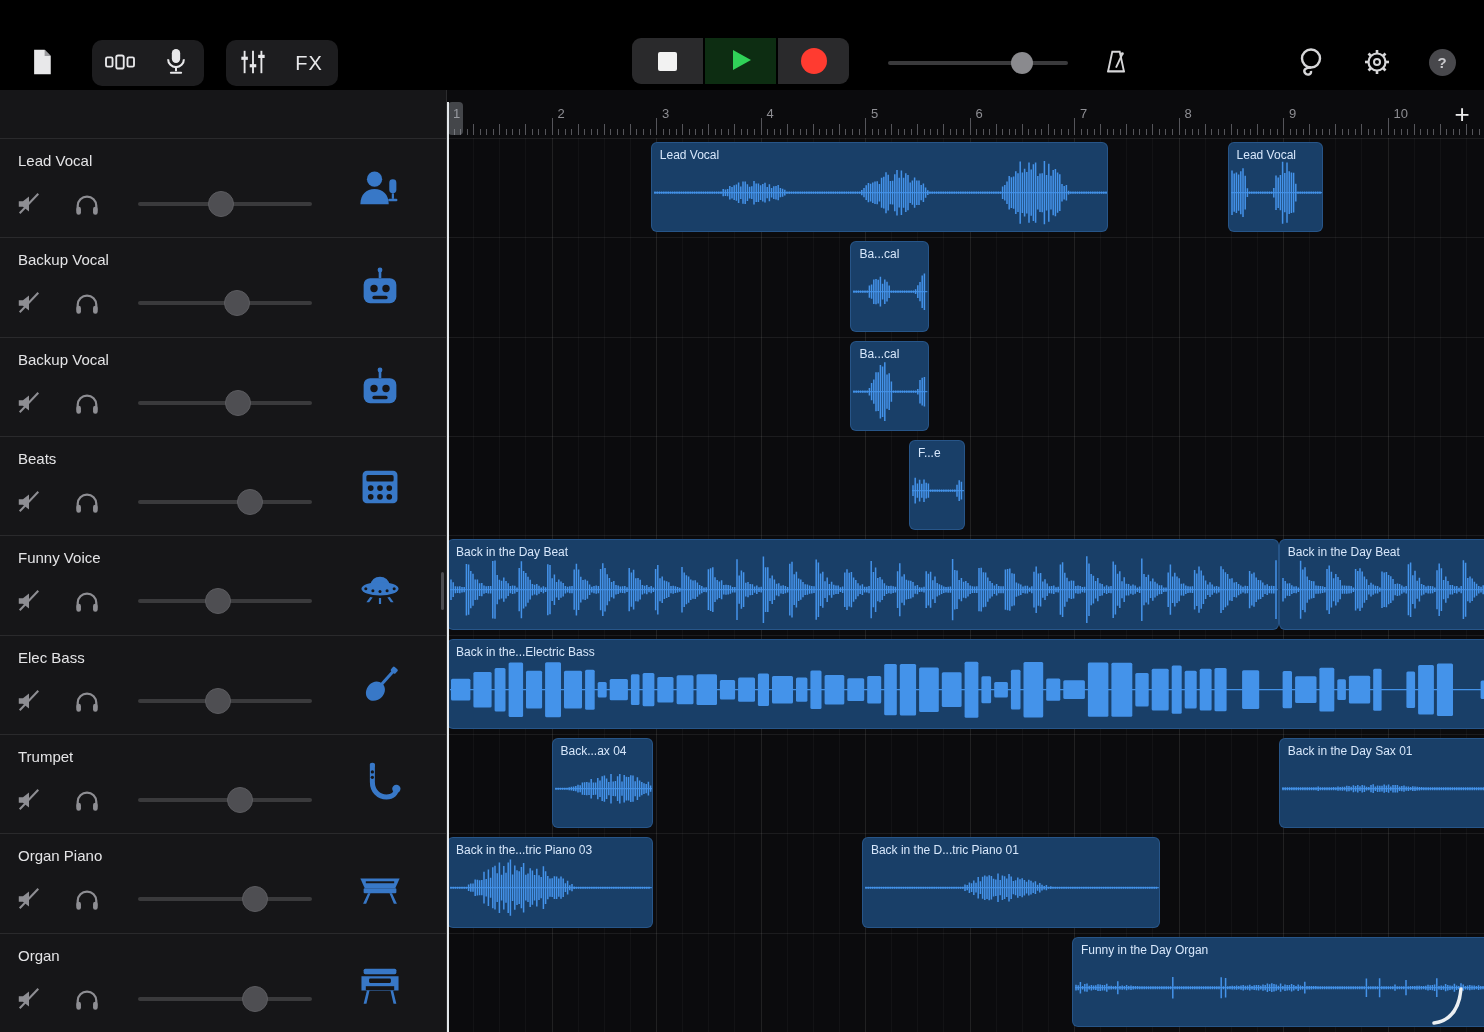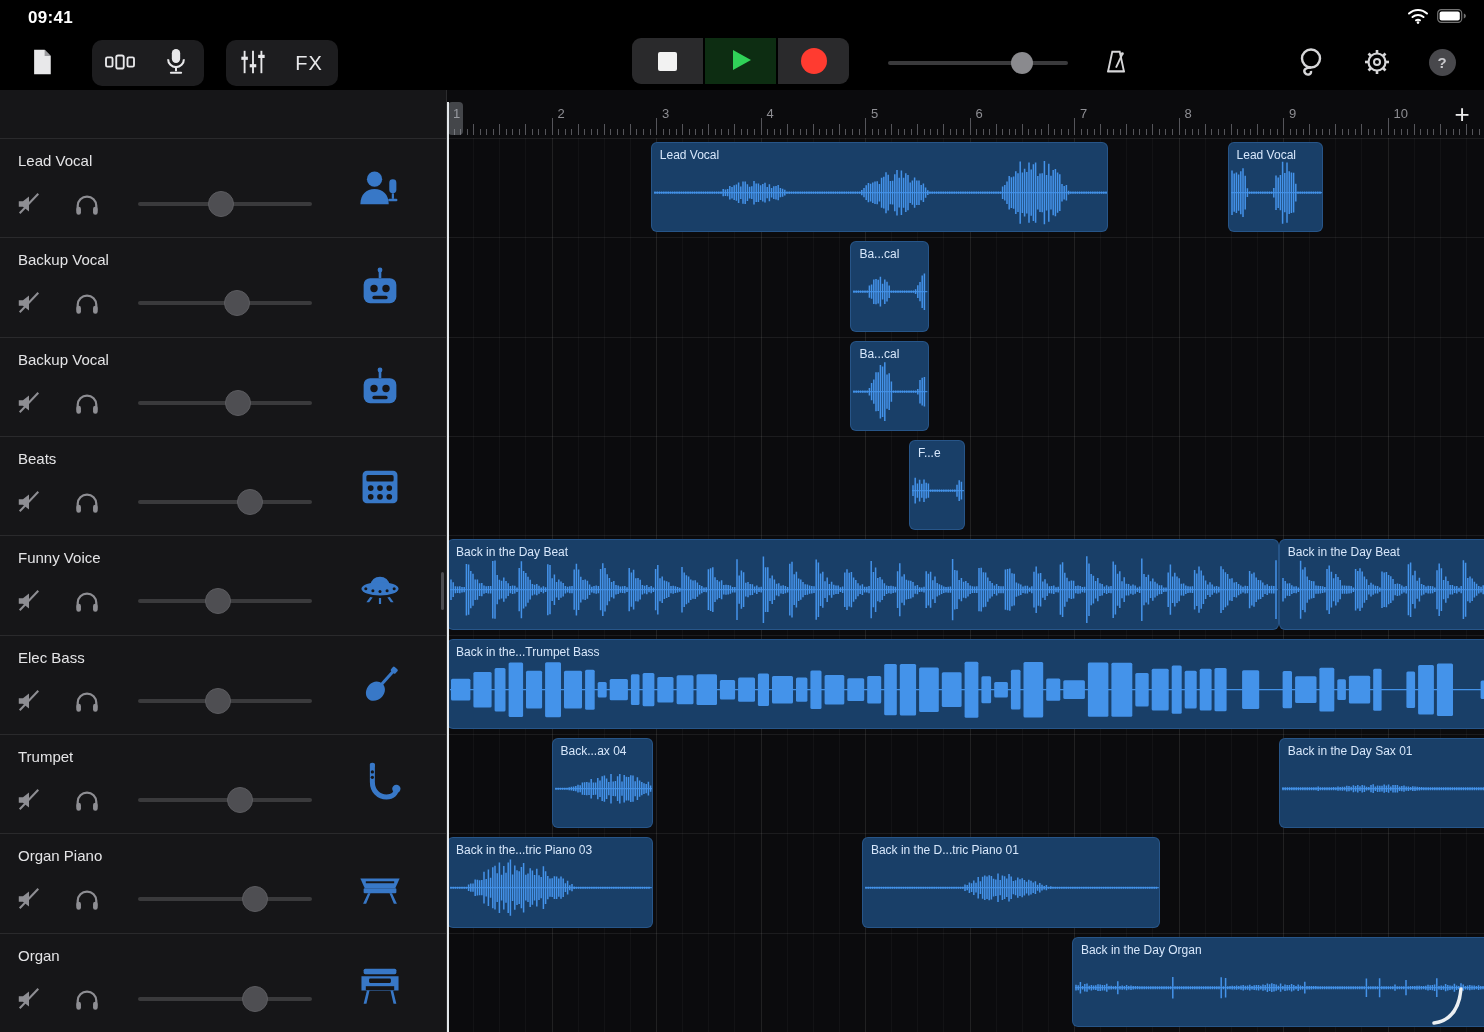--- a/index.html
+++ b/index.html
@@ -65,40 +65,20 @@
     background:rgba(175,180,190,.35);z-index:6}
   .add-section{position:absolute;top:10px;right:8px;width:28px;height:28px;background:none;border:none;
     color:#ececec;font-size:26px;line-height:26px;z-index:7;cursor:pointer}
   .corner-arc{position:absolute;right:12px;bottom:2px;z-index:8}
 </style>
 </head>
 <body>
 
 <div class="screen">
 
-  <div class="status-bar">
-    <span class="time">09:41</span>
-    <span class="status-icons">
-      <span>
-        <svg width="22" height="17" viewBox="0 0 22 17" fill="none" stroke="#fff" stroke-width="2" stroke-linecap="round">
-          <path d="M2 5.5a13 13 0 0 1 18 0"></path>
-            <path d="M5.5 9a8.5 8.5 0 0 1 11 0"></path>
-          <path d="M9 12.3a4 4 0 0 1 4 0"></path>
-            <circle cx="11" cy="14.6" r="1.3" fill="#fff" stroke="none"></circle>
-        </svg>
-      </span>
-      <span>
-        <svg width="29" height="14" viewBox="0 0 29 14">
-          <rect x="0.7" y="0.7" width="24" height="12.6" rx="3.6" stroke="rgba(255,255,255,.45)" fill="none" stroke-width="1.2"></rect>
-          <rect x="2.6" y="2.6" width="20.2" height="8.8" rx="2" fill="#fff"></rect>
-          <path d="M26.8 4.6v4.8c1.3-.4 2-1.2 2-2.4s-.7-2-2-2.4z" fill="rgba(255,255,255,.45)"></path>
-        </svg>
-      </span>
-    </span>
-  </div>
 
   <div class="toolbar">
     <button class="tb-btn" style="left:24px;top:10px;width:36px;height:34px">
       <span>
         <svg width="28" height="30" viewBox="0 0 32 32">
             <path d="M7 2h12l7 7v21H7z" fill="#e8e8ea"></path>
             <path d="M19 2v7h7z" fill="#9a9a9e"></path>
           </svg>
       </span>
     </button>
@@ -697,21 +677,21 @@
             </svg>
           </div>
           <div class="region" style="left: 831.8px; top: 449.3px; width: 234.1px; height: 90.3px; background: rgb(25, 63, 104); border-color: rgba(60, 119, 184, 0.4);">
             <span class="rlabel">Back in the Day Beat</span>
             <svg class="wsvg" width="235" height="91">
               <line x1="2" y1="49.6815" x2="232.07999999999984" y2="49.6815" stroke="#4493ea" stroke-width="1.2" opacity="0.85"></line>
               <path d="M3.0 37.9V61.5M5.2 41.0V58.3M7.4 43.6V55.8M9.6 43.3V56.1M11.8 45.3V54.0M14.0 46.4V53.0M16.2 46.2V53.2M18.4 47.5V51.9M20.6 20.7V78.7M22.8 29.4V70.0M25.0 27.2V72.2M27.2 36.6V62.7M29.4 40.0V59.4M31.6 41.0V58.4M33.8 41.3V58.0M36.0 45.5V53.8M38.2 45.7V53.7M40.4 45.9V53.5M42.6 46.3V53.1M44.8 47.0V52.4M47.0 29.1V70.3M49.2 25.4V74.0M51.4 31.8V67.5M53.6 38.2V61.2M55.8 33.9V65.5M58.0 37.0V62.3M60.2 40.1V59.3M62.4 45.5V53.8M64.6 45.5V53.8M66.8 45.7V53.7M69.0 45.8V53.6M71.2 46.1V53.2M73.4 47.4V52.0M75.6 28.9V70.4M77.8 31.0V68.4M80.0 28.3V71.0M82.2 31.6V67.8M84.4 36.6V62.8M86.6 39.2V60.1M88.8 45.0V54.4M91.0 42.8V56.6M93.2 44.6V54.8M95.4 45.8V53.6M97.6 45.9V53.5M99.8 47.6V51.8M102.0 31.4V68.0M104.2 32.4V67.0M106.4 32.1V67.3M108.6 35.0V64.3M110.8 36.2V63.1M113.0 38.9V60.5M115.2 44.1V55.2M117.4 43.5V55.9M119.6 43.9V55.5M121.8 45.6V53.7M124.0 46.7V52.6M126.2 45.9V53.5M128.4 24.2V75.2M130.6 22.5V76.9M132.8 35.3V64.1M135.0 30.8V68.6M137.2 40.7V58.7M139.4 37.7V61.6M141.6 43.9V55.4M143.8 45.0V54.4M146.0 46.5V52.8M148.2 45.8V53.6M150.4 46.0V53.4M152.6 46.2V53.2M154.8 47.5V51.9M157.0 30.2V69.2M159.2 23.4V76.0M161.4 28.3V71.0M163.6 40.1V59.2M165.8 36.6V62.8M168.0 41.1V58.3M170.2 45.0V54.4M172.4 44.9V54.5M174.6 46.3V53.1M176.8 45.9V53.4M179.0 47.7V51.7M181.2 46.0V53.3M183.4 20.3V79.1M185.6 22.7V76.7M187.8 38.1V61.3M190.0 36.5V62.8M192.2 38.5V60.9M194.4 41.8V57.6M196.6 43.7V55.7M198.8 46.0V53.4M201.0 46.8V52.5M203.2 45.2V54.2M205.4 46.3V53.1M207.6 46.2V53.1M209.8 18.0V81.3M212.0 32.9V66.4M214.2 32.8V66.6M216.4 32.1V67.2M218.6 41.3V58.1M220.8 43.4V55.9M223.0 41.1V58.3M225.2 42.8V56.6M227.4 46.1V53.3M229.6 44.9V54.5" stroke="#4493ea" stroke-width="1.5" fill="none"></path>
             </svg>
           </div>
           <div class="region" style="left: 0px; top: 548.6px; width: 1065.9px; height: 90.3px; background: rgb(25, 63, 104); border-color: rgba(60, 119, 184, 0.4);">
-            <span class="rlabel">Back in the...Trumpet Bass</span>
+            <span class="rlabel">Back in the...Electric Bass</span>
             <svg class="wsvg" width="1066" height="91">
               <line x1="2" y1="49.6815" x2="1063.8999999999999" y2="49.6815" stroke="#4493ea" stroke-width="1.3"></line>
               <rect x="3.0" y="38.8" width="19.4" height="21.8" rx="1.5" fill="#4493ea"></rect>
               <rect x="25.4" y="31.9" width="18.2" height="35.6" rx="1.5" fill="#4493ea"></rect>
               <rect x="46.6" y="28.0" width="10.9" height="43.4" rx="1.5" fill="#4493ea"></rect>
               <rect x="60.6" y="22.4" width="14.5" height="54.5" rx="1.5" fill="#4493ea"></rect>
               <rect x="78.0" y="30.7" width="16.1" height="37.9" rx="1.5" fill="#4493ea"></rect>
               <rect x="97.1" y="22.2" width="15.9" height="55.0" rx="1.5" fill="#4493ea"></rect>
               <rect x="116.0" y="30.8" width="18.0" height="37.8" rx="1.5" fill="#4493ea"></rect>
               <rect x="137.1" y="29.7" width="9.6" height="40.0" rx="1.5" fill="#4493ea"></rect>
@@ -786,21 +766,21 @@
             </svg>
           </div>
           <div class="region" style="left: 414.9px; top: 747.3px; width: 297.8px; height: 90.3px; background: rgb(25, 63, 104); border-color: rgba(60, 119, 184, 0.4);">
             <span class="rlabel">Back in the D...tric Piano 01</span>
             <svg class="wsvg" width="298" height="91">
               <line x1="2" y1="49.6815" x2="295.82500000000005" y2="49.6815" stroke="#4493ea" stroke-width="1.2" opacity="0.85"></line>
               <path d="M3.0 48.7V50.7M5.2 48.7V50.7M7.4 48.7V50.7M9.6 48.7V50.7M11.8 48.7V50.7M14.0 48.7V50.7M16.2 48.7V50.7M18.4 48.7V50.7M20.6 48.7V50.7M22.8 48.7V50.7M25.0 48.7V50.7M27.2 48.7V50.7M29.4 48.7V50.7M31.6 48.7V50.7M33.8 48.7V50.7M36.0 48.7V50.7M38.2 48.7V50.7M40.4 48.7V50.7M42.6 48.7V50.7M44.8 48.7V50.7M47.0 48.7V50.7M49.2 48.7V50.7M51.4 48.7V50.7M53.6 48.7V50.7M55.8 48.7V50.7M58.0 48.7V50.7M60.2 48.7V50.7M62.4 48.7V50.7M64.6 48.7V50.7M66.8 48.7V50.7M69.0 48.7V50.7M71.2 48.7V50.7M73.4 48.7V50.7M75.6 48.7V50.7M77.8 48.7V50.7M80.0 48.7V50.7M82.2 48.7V50.7M84.4 48.7V50.7M86.6 48.7V50.7M88.8 48.7V50.7M91.0 48.7V50.7M93.2 48.7V50.7M95.4 48.7V50.7M97.6 48.7V50.7M99.8 48.7V50.7M102.0 46.5V52.9M104.2 47.0V52.3M106.4 44.4V55.0M108.6 45.2V54.1M110.8 42.4V57.0M113.0 44.8V54.6M115.2 39.0V60.4M117.4 43.3V56.1M119.6 38.7V60.7M121.8 37.5V61.9M124.0 38.4V60.9M126.2 37.2V62.2M128.4 38.0V61.4M130.6 40.8V58.6M132.8 41.4V58.0M135.0 35.4V64.0M137.2 42.1V57.3M139.4 37.4V62.0M141.6 38.2V61.1M143.8 40.4V59.0M146.0 35.9V63.5M148.2 38.4V61.0M150.4 43.1V56.2M152.6 42.2V57.2M154.8 39.6V59.8M157.0 41.3V58.0M159.2 40.2V59.2M161.4 42.0V57.4M163.6 43.8V55.6M165.8 41.7V57.6M168.0 42.7V56.6M170.2 44.4V55.0M172.4 43.3V56.1M174.6 46.7V52.7M176.8 45.0V54.4M179.0 46.8V52.6M181.2 48.0V51.4M183.4 47.1V52.2M185.6 48.7V50.7M187.8 48.3V51.1M190.0 48.7V50.7M192.2 48.7V50.7M194.4 48.7V50.7M196.6 48.7V50.7M198.8 48.7V50.7M201.0 48.7V50.7M203.2 48.7V50.7M205.4 48.7V50.7M207.6 48.7V50.7M209.8 48.7V50.7M212.0 48.7V50.7M214.2 48.7V50.7M216.4 48.7V50.7M218.6 48.7V50.7M220.8 48.7V50.7M223.0 48.7V50.7M225.2 48.7V50.7M227.4 48.7V50.7M229.6 48.7V50.7M231.8 48.7V50.7M234.0 48.7V50.7M236.2 48.7V50.7M238.4 48.7V50.7M240.6 48.7V50.7M242.8 48.7V50.7M245.0 48.7V50.7M247.2 48.7V50.7M249.4 48.7V50.7M251.6 48.7V50.7M253.8 48.7V50.7M256.0 48.7V50.7M258.2 48.7V50.7M260.4 48.7V50.7M262.6 48.7V50.7M264.8 48.7V50.7M267.0 48.7V50.7M269.2 48.7V50.7M271.4 48.7V50.7M273.6 48.7V50.7M275.8 48.7V50.7M278.0 48.7V50.7M280.2 48.7V50.7M282.4 48.7V50.7M284.6 48.7V50.7M286.8 48.7V50.7M289.0 48.7V50.7M291.2 48.7V50.7M293.4 48.7V50.7" stroke="#4493ea" stroke-width="1.5" fill="none"></path>
             </svg>
           </div>
           <div class="region" style="left: 624.9px; top: 846.6px; width: 441px; height: 90.3px; background: rgb(25, 63, 104); border-color: rgba(60, 119, 184, 0.4);">
-            <span class="rlabel">Back in the Day Organ</span>
+            <span class="rlabel">Funny in the Day Organ</span>
             <svg class="wsvg" width="441" height="91">
               <line x1="2" y1="49.6815" x2="438.9899999999999" y2="49.6815" stroke="#4493ea" stroke-width="1.2" opacity="0.85"></line>
               <path d="M3.0 46.8V52.5M5.2 47.2V52.2M7.4 44.0V55.4M9.6 47.9V51.4M11.8 45.9V53.5M14.0 45.6V53.8M16.2 47.8V51.5M18.4 46.9V52.5M20.6 47.6V51.8M22.8 47.3V52.0M25.0 46.2V53.1M27.2 46.4V52.9M29.4 46.9V52.5M31.6 46.9V52.4M33.8 45.7V53.7M36.0 48.0V51.4M38.2 47.8V51.6M40.4 48.2V51.2M42.6 47.9V51.5M44.8 43.2V56.2M47.0 47.9V51.5M49.2 47.6V51.7M51.4 47.9V51.5M53.6 47.0V52.3M55.8 47.9V51.5M58.0 47.4V51.9M60.2 48.0V51.4M62.4 48.1V51.2M64.6 48.1V51.3M66.8 48.2V51.2M69.0 48.2V51.2M71.2 48.2V51.2M73.4 48.2V51.2M75.6 48.2V51.2M77.8 48.2V51.2M80.0 48.2V51.2M82.2 48.2V51.2M84.4 48.2V51.2M86.6 48.2V51.2M88.8 48.2V51.2M91.0 48.2V51.2M93.2 48.2V51.2M95.4 48.2V51.2M97.6 48.2V51.2M99.8 38.9V60.5M102.0 48.2V51.2M104.2 48.2V51.2M106.4 48.2V51.2M108.6 48.2V51.2M110.8 48.2V51.2M113.0 48.2V51.2M115.2 48.2V51.2M117.4 48.2V51.2M119.6 48.2V51.2M121.8 48.2V51.2M124.0 48.2V51.2M126.2 48.2V51.2M128.4 48.2V51.2M130.6 48.2V51.2M132.8 48.2V51.2M135.0 48.2V51.2M137.2 48.2V51.2M139.4 48.2V51.2M141.6 48.2V51.2M143.8 48.2V51.2M146.0 48.2V51.2M148.2 39.2V60.2M150.4 48.2V51.2M152.6 40.0V59.4M154.8 48.2V51.2M157.0 48.1V51.3M159.2 47.8V51.6M161.4 47.9V51.4M163.6 47.5V51.8M165.8 48.1V51.3M168.0 47.5V51.8M170.2 46.9V52.4M172.4 47.7V51.7M174.6 47.6V51.7M176.8 46.8V52.6M179.0 48.0V51.4M181.2 47.2V52.1M183.4 47.1V52.2M185.6 47.0V52.4M187.8 47.7V51.6M190.0 46.5V52.8M192.2 47.0V52.3M194.4 45.4V54.0M196.6 46.3V53.1M198.8 45.2V54.1M201.0 45.9V53.4M203.2 46.6V52.8M205.4 47.7V51.7M207.6 45.6V53.8M209.8 47.9V51.5M212.0 46.5V52.9M214.2 46.9V52.4M216.4 47.1V52.2M218.6 45.9V53.4M220.8 46.9V52.5M223.0 48.0V51.3M225.2 46.4V53.0M227.4 47.6V51.8M229.6 47.9V51.4M231.8 43.8V55.5M234.0 47.9V51.4M236.2 47.9V51.5M238.4 48.0V51.4M240.6 48.1V51.3M242.8 48.0V51.3M245.0 48.2V51.2M247.2 48.2V51.2M249.4 48.2V51.2M251.6 48.2V51.2M253.8 48.2V51.2M256.0 48.2V51.2M258.2 48.2V51.2M260.4 48.2V51.2M262.6 48.2V51.2M264.8 48.2V51.2M267.0 48.2V51.2M269.2 48.2V51.2M271.4 48.2V51.2M273.6 48.2V51.2M275.8 48.2V51.2M278.0 48.2V51.2M280.2 48.2V51.2M282.4 48.2V51.2M284.6 48.2V51.2M286.8 48.2V51.2M289.0 48.2V51.2M291.2 48.2V51.2M293.4 40.5V58.9M295.6 48.2V51.2M297.8 48.2V51.2M300.0 48.2V51.2M302.2 48.2V51.2M304.4 48.2V51.2M306.6 40.2V59.2M308.8 48.2V51.2M311.0 48.2V51.2M313.2 48.2V51.2M315.4 48.2V51.2M317.6 48.2V51.2M319.8 48.2V51.2M322.0 46.6V52.8M324.2 48.2V51.2M326.4 48.2V51.2M328.6 48.2V51.2M330.8 48.2V51.2M333.0 42.0V57.3M335.2 48.2V51.2M337.4 48.0V51.4M339.6 48.1V51.3M341.8 47.9V51.4M344.0 47.7V51.7M346.2 47.7V51.6M348.4 47.9V51.5M350.6 48.0V51.3M352.8 47.7V51.7M355.0 46.7V52.6M357.2 47.3V52.1M359.4 47.1V52.2M361.6 46.4V53.0M363.8 40.2V59.1M366.0 48.0V51.4M368.2 47.4V52.0M370.4 47.7V51.7M372.6 46.1V53.2M374.8 47.0V52.4M377.0 47.4V52.0M379.2 47.7V51.6M381.4 45.7V53.7M383.6 47.5V51.9M385.8 48.1V51.3M388.0 45.3V54.0M390.2 46.6V52.8M392.4 48.0V51.4M394.6 47.6V51.7M396.8 47.1V52.3M399.0 47.6V51.7M401.2 47.6V51.8M403.4 48.1V51.3M405.6 47.3V52.0M407.8 48.0V51.4M410.0 48.1V51.3M412.2 48.1V51.2M414.4 47.3V52.1M416.6 47.9V51.5M418.8 47.9V51.5M421.0 47.8V51.5M423.2 48.1V51.3M425.4 48.2V51.2M427.6 48.2V51.2M429.8 48.2V51.2M432.0 48.2V51.2M434.2 48.2V51.2M436.4 48.2V51.2" stroke="#4493ea" stroke-width="1.5" fill="none"></path>
             </svg>
           </div>
         </div>
       <div class="playhead-cap"></div>
       <div class="playhead-line"></div>
       <button class="add-section">+</button>
       <span class="corner-arc">

